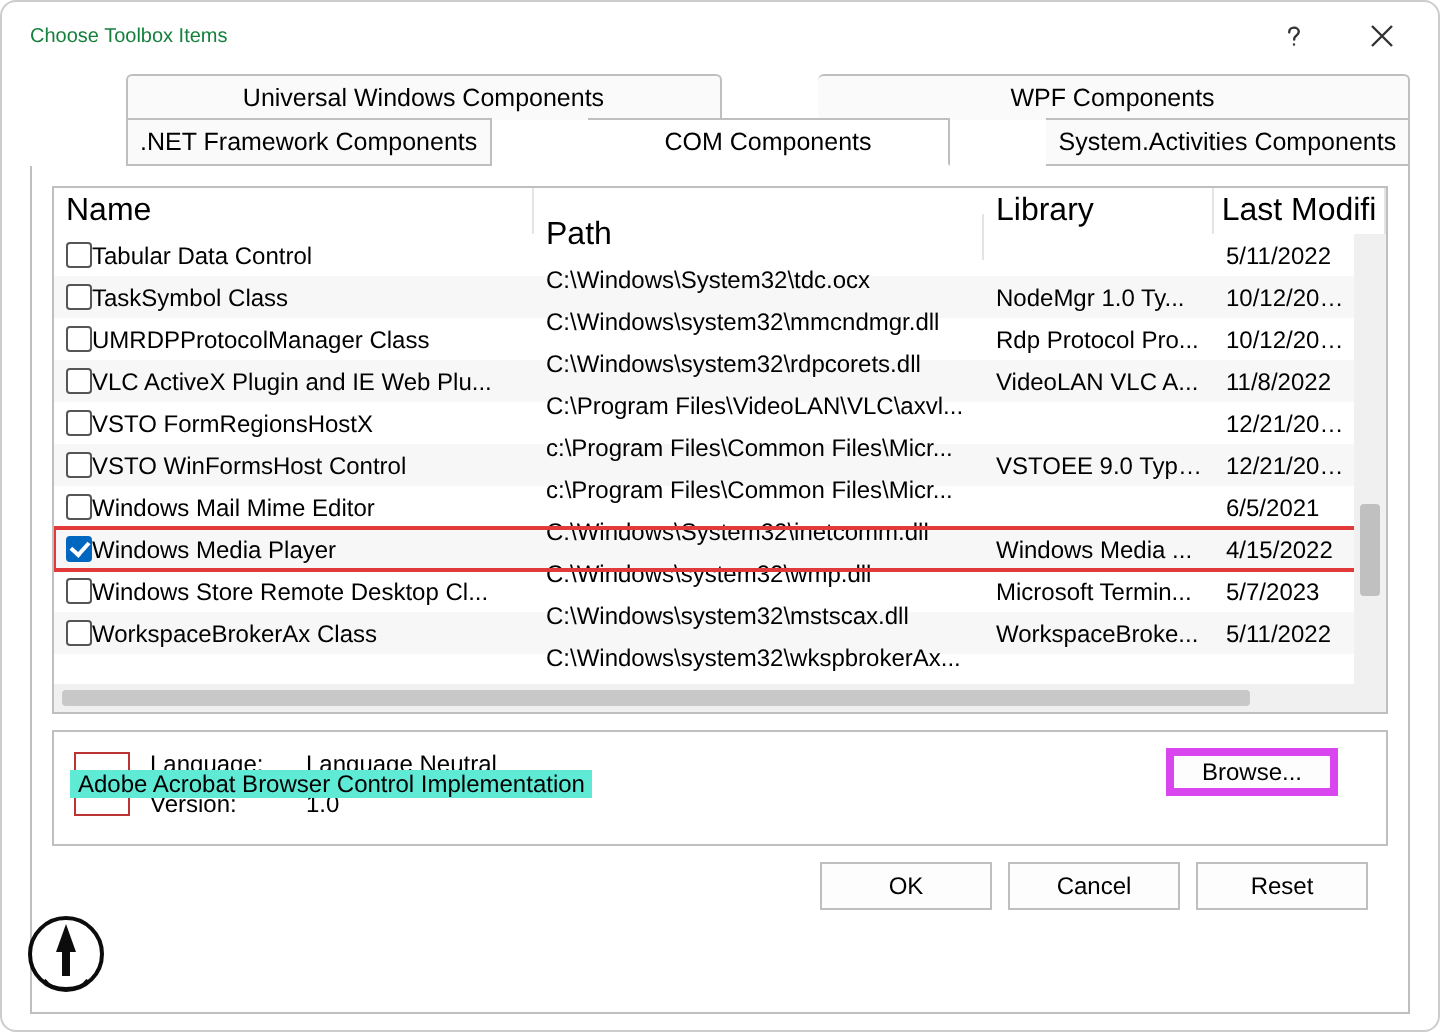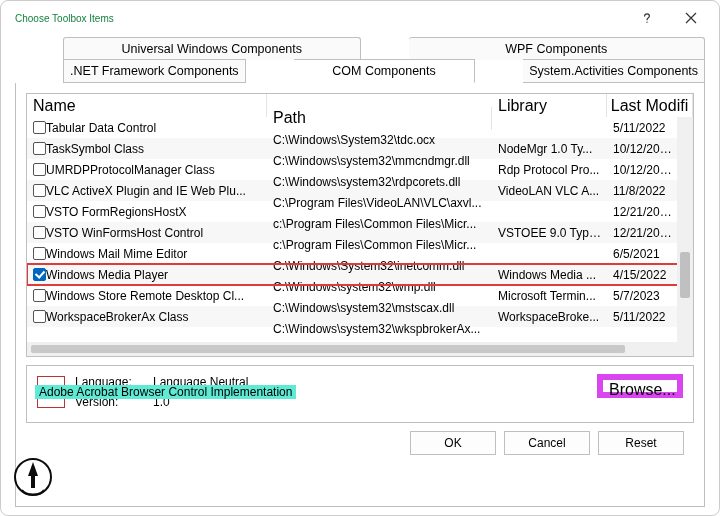--- a/index.html
+++ b/index.html
@@ -62,21 +62,21 @@
 
   
   .detail { border:1px solid #bfbfbf; margin-top:8px; padding:6px 10px 10px; position:relative; }
   .detail-title { position:absolute; top:-9px; left:8px; background:#5eead4; padding:0 4px; font-size:12px;margin-top:28px; }
   .detail-body { display:flex; align-items:flex-start; }
   .detail-icon { width:28px; height:32px; background:#fff; border:1px solid #b33; margin:4px 10px 0 0; display:flex; align-items:center; justify-content:center;}
   .detail-icon::after{content:""; width:0;height:0;border-left:7px solid transparent;border-right:7px solid transparent;border-bottom:12px solid #d22;}
   .detail-grid { font-size:12px; }
   .detail-row { display:flex; gap:8px; height:20px; align-items:center; }
   .detail-row .lbl { width:70px; }
-  .btn-browse { position:absolute; right:10px; top:8px; width:86px; height:24px; border:6px solid #d946ef; background:#fdfdfd; font-size:16px; }
+  .btn-browse { position:absolute; right:24px; top:8px; width:86px; height:24px; border:4px solid #d946ef; background:#fdfdfd; font-size:12px; }
 
   
   .buttons { display:flex; justify-content:flex-end; gap:8px; padding:8px 10px 4px; }
   .buttons button { width:86px; height:24px; border:1px solid #bfbfbf; background:#fdfdfd; font-size:12px; }
 
   
   .wm { position:absolute; left:4px; bottom:6px; width:58px; height:58px; opacity:.95; pointer-events:none; }
   .wm svg{width:58px;height:58px;}
 </style>
 </head>

